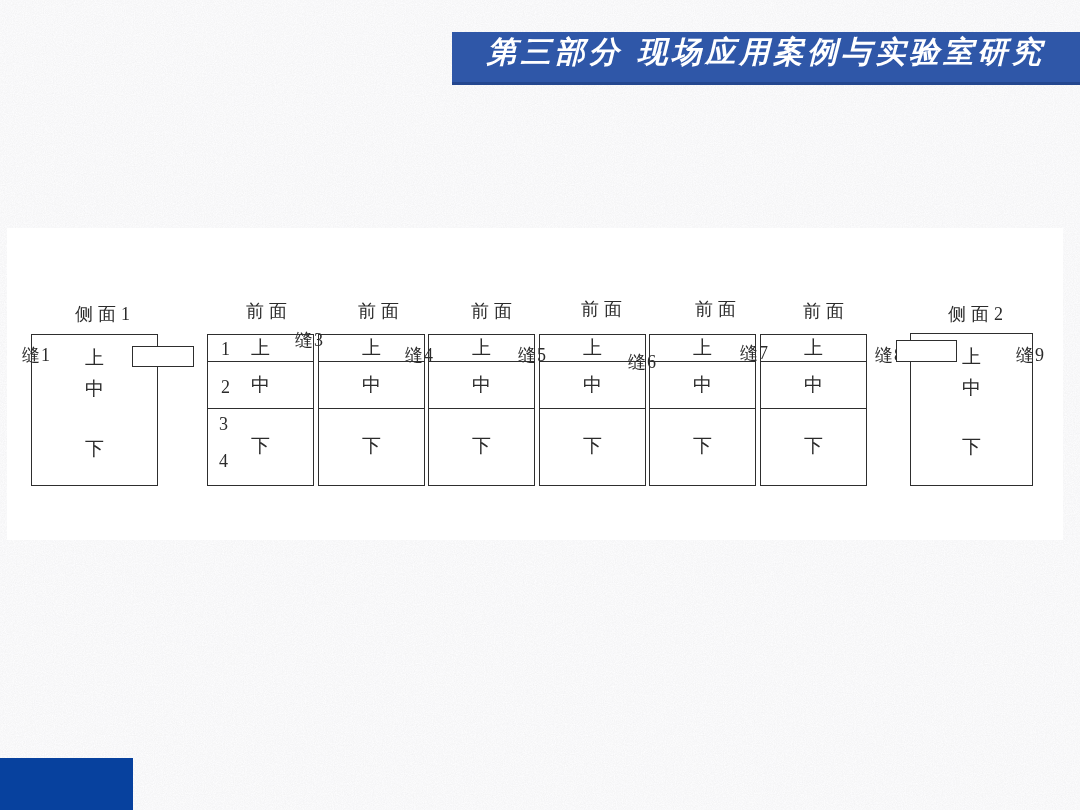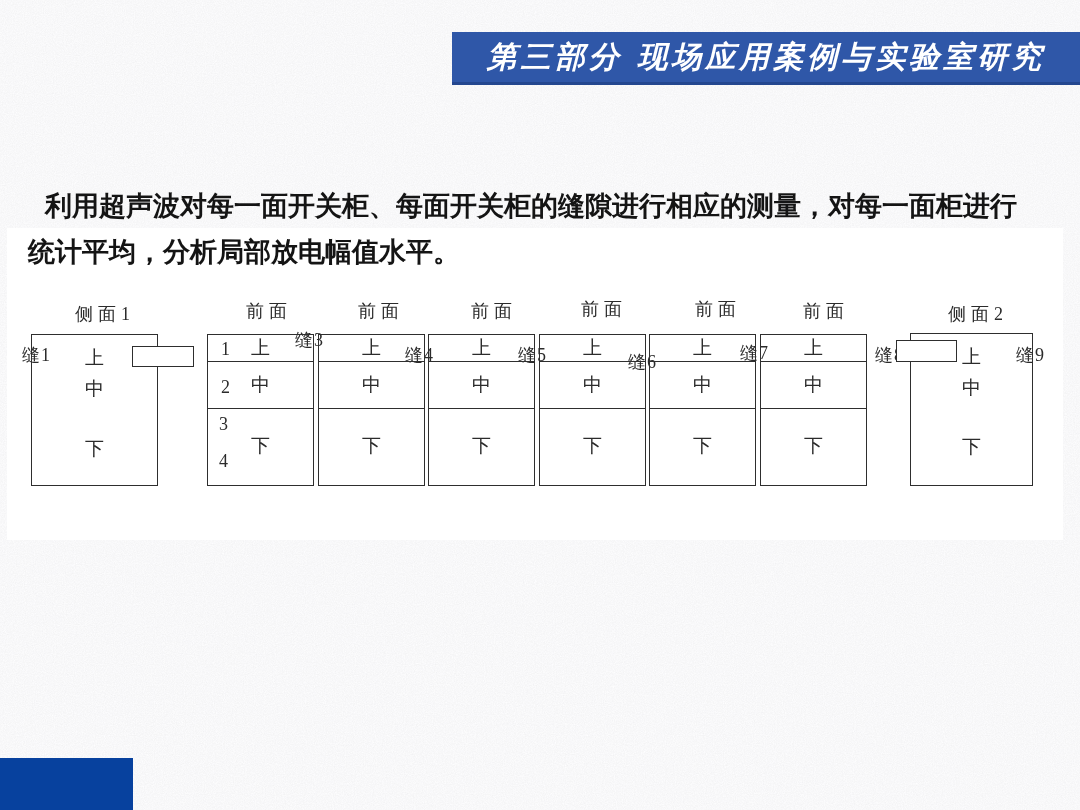--- a/index.html
+++ b/index.html
@@ -7,21 +7,21 @@
     width:1080px;height:810px;position:relative;overflow:hidden;
     background:#ececec;
     font-family:"Liberation Sans", sans-serif;
   }
   .noise-layer{position:absolute;left:0;top:0;width:1080px;height:810px;z-index:0;}
   .content{position:absolute;left:0;top:0;width:1080px;height:810px;z-index:1;}
 
   .banner{
     position:absolute;left:452px;top:32px;width:628px;height:50px;
     background:#2f57a8;border-bottom:3px solid #24478f;
-    display:flex;align-items:center;justify-content:center;
+    display:flex;align-items:flex-start;justify-content:center;
     color:#ffffff;
     font-family:"DejaVu Serif", serif;
     font-style:italic;font-weight:bold;font-size:30px;letter-spacing:4px;
     white-space:nowrap;
   }
 
   .page-title{
     position:absolute;left:34px;top:110px;
     font-size:35px;font-weight:bold;color:#0d0d0d;letter-spacing:1px;
     white-space:nowrap;
@@ -103,25 +103,23 @@
   <rect width="100%" height="100%" filter="url(#paperNoise)"></rect>
 </svg>
 
 <div class="content">
 
   <div class="banner">
     <span>第三部分 现场应用案例与实验室研究</span>
   </div>
 
 
-  <div class="body-line1">利用超声波对每一面开关柜、每面开关柜的缝隙进行相应的测量，对每一面柜进行</div>
 
   <div class="white-panel">
 
-    <div class="body-line2">统计平均，分析局部放电幅值水平。</div>
 
     <div class="dlabel seam-label" style="left:15px;top:81px">缝1</div>
     <div class="dlabel face-label" style="left:55px;top:74px">侧面1</div>
     <div class="dlabel seam-label" style="left:145px;top:81px">缝2</div>
     <div class="dlabel face-label" style="left:226px;top:71px">前面</div>
     <div class="dlabel seam-label" style="left:288px;top:66px">缝3</div>
     <div class="dlabel face-label" style="left:338px;top:71px">前面</div>
     <div class="dlabel seam-label" style="left:398px;top:81px">缝4</div>
     <div class="dlabel face-label" style="left:451px;top:71px">前面</div>
     <div class="dlabel seam-label" style="left:511px;top:81px">缝5</div>

